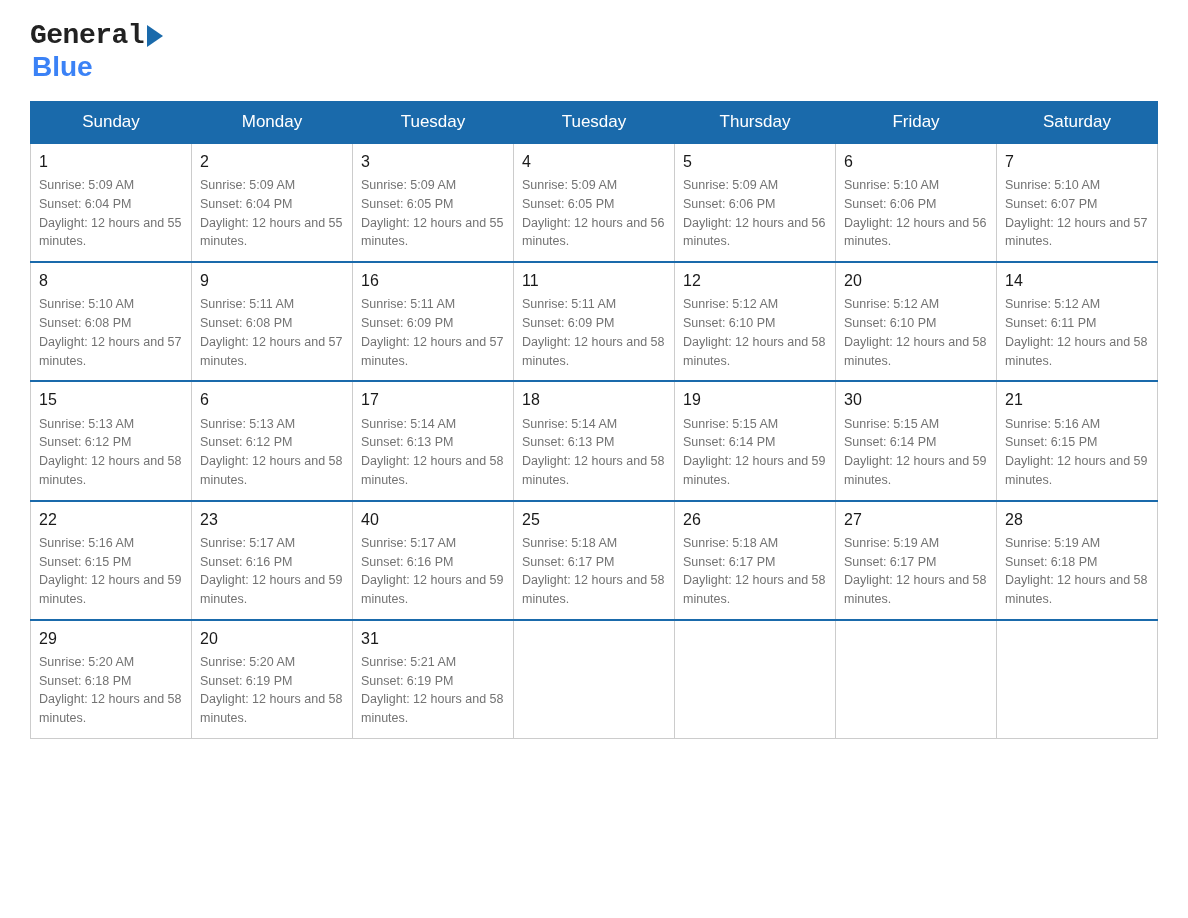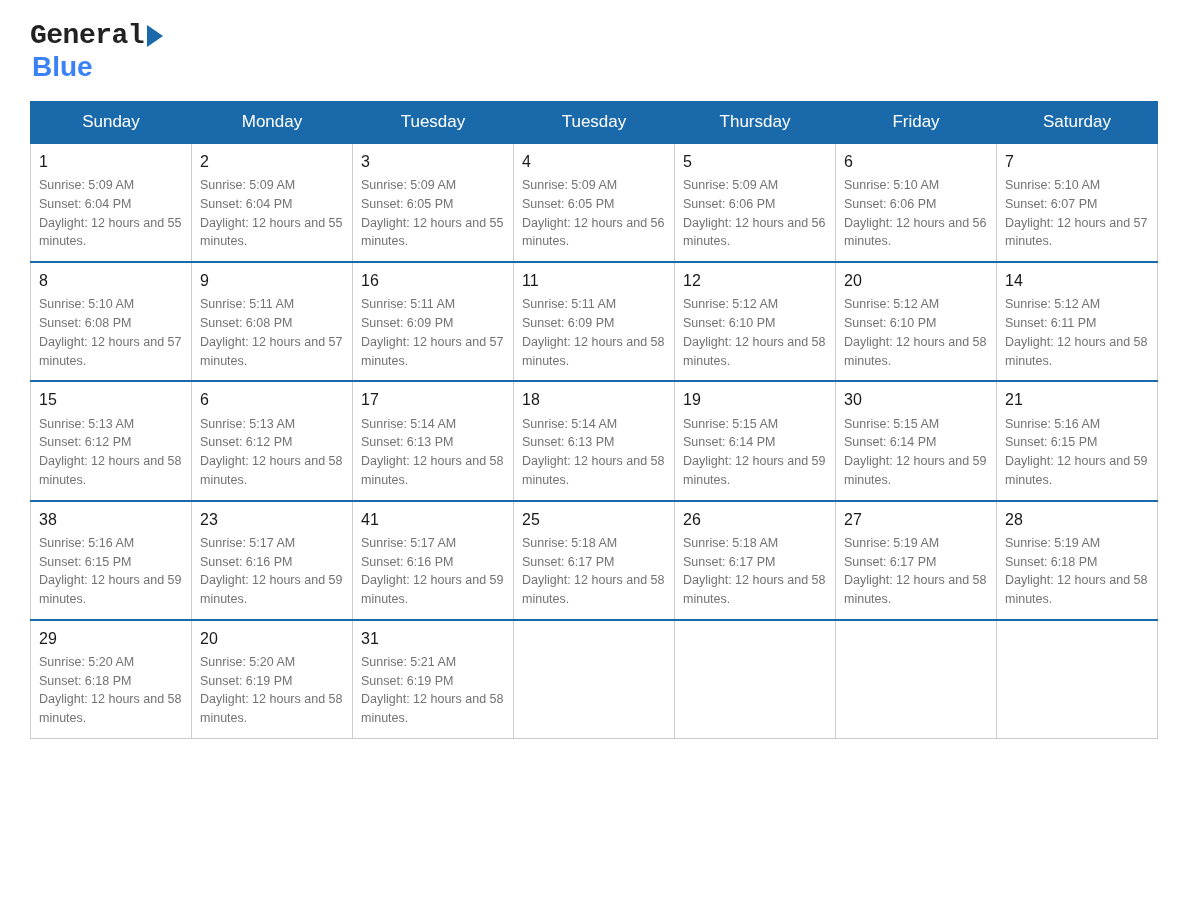--- a/index.html
+++ b/index.html
@@ -216,29 +216,29 @@
           <span class="day-number">30</span>
           <div class="day-info">Sunrise: 5:15 AM<br>Sunset: 6:14 PM<br>Daylight: 12 hours and 59 minutes.</div>
         </td>
         <td>
           <span class="day-number">21</span>
           <div class="day-info">Sunrise: 5:16 AM<br>Sunset: 6:15 PM<br>Daylight: 12 hours and 59 minutes.</div>
         </td>
       </tr>
       <tr>
         <td>
-          <span class="day-number">38</span>
+          <span class="day-number">22</span>
           <div class="day-info">Sunrise: 5:16 AM<br>Sunset: 6:15 PM<br>Daylight: 12 hours and 59 minutes.</div>
         </td>
         <td>
           <span class="day-number">23</span>
           <div class="day-info">Sunrise: 5:17 AM<br>Sunset: 6:16 PM<br>Daylight: 12 hours and 59 minutes.</div>
         </td>
         <td>
-          <span class="day-number">41</span>
+          <span class="day-number">40</span>
           <div class="day-info">Sunrise: 5:17 AM<br>Sunset: 6:16 PM<br>Daylight: 12 hours and 59 minutes.</div>
         </td>
         <td>
           <span class="day-number">25</span>
           <div class="day-info">Sunrise: 5:18 AM<br>Sunset: 6:17 PM<br>Daylight: 12 hours and 58 minutes.</div>
         </td>
         <td>
           <span class="day-number">26</span>
           <div class="day-info">Sunrise: 5:18 AM<br>Sunset: 6:17 PM<br>Daylight: 12 hours and 58 minutes.</div>
         </td>

